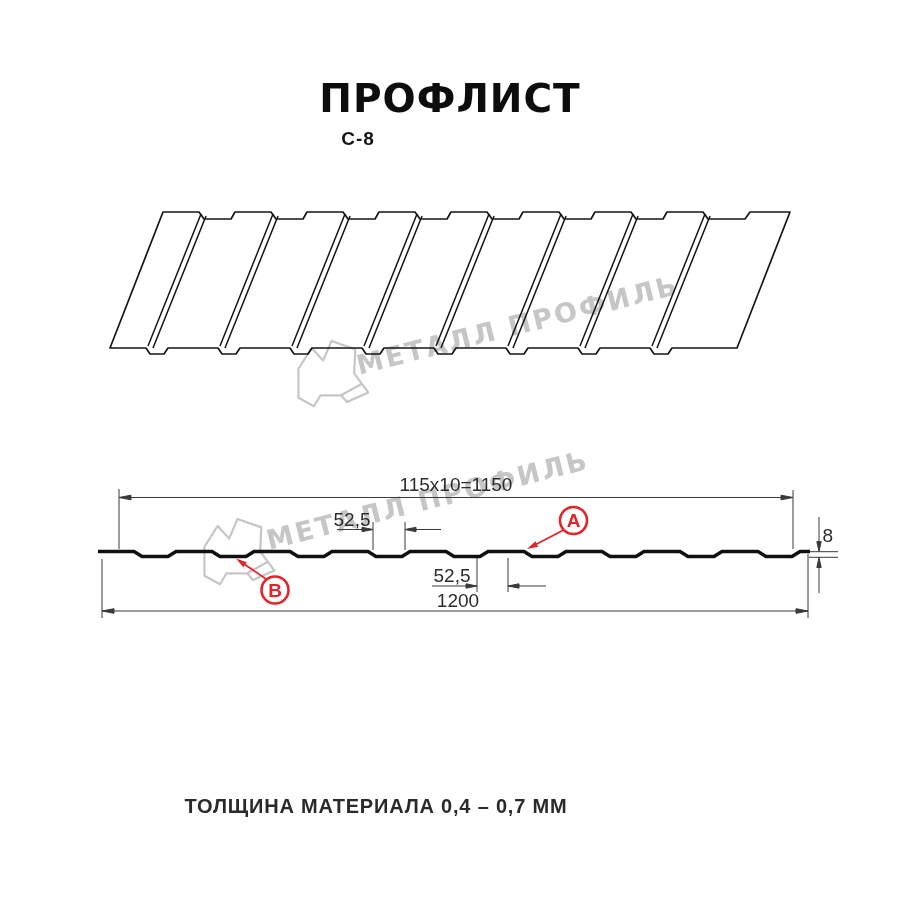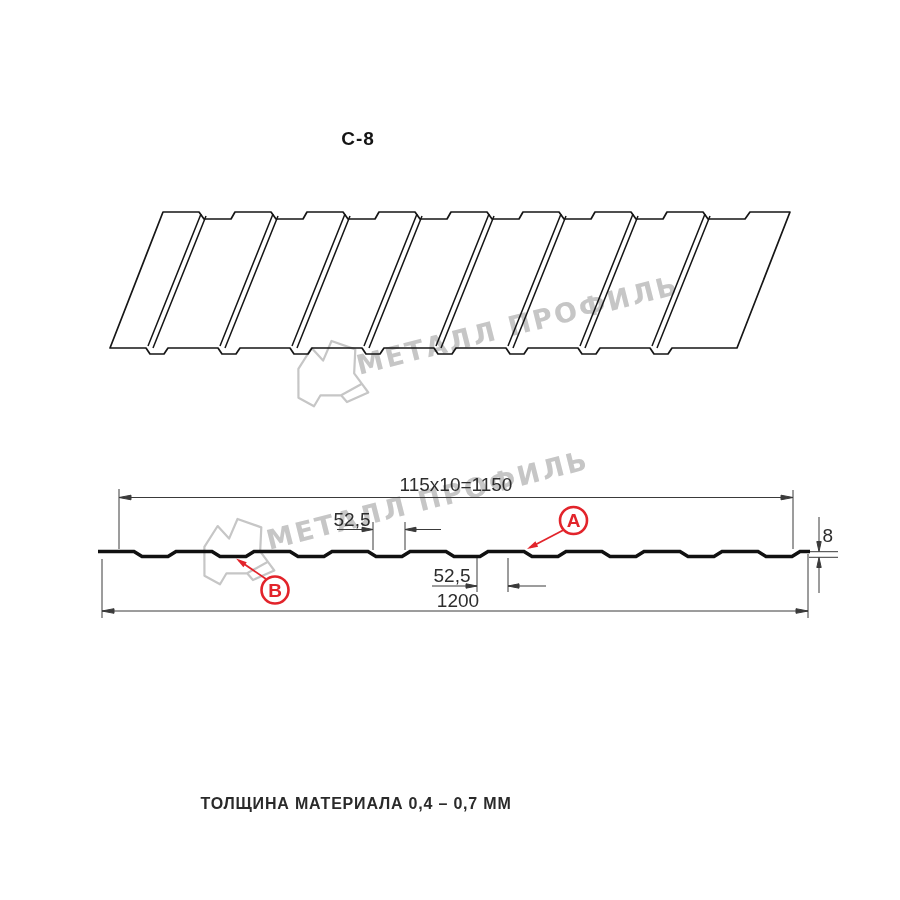--- a/index.html
+++ b/index.html
@@ -5,31 +5,32 @@
   html,body{margin:0;padding:0;}
   body{width:900px;height:900px;background:#ffffff;position:relative;overflow:hidden;
        font-family:"Liberation Sans","DejaVu Sans",sans-serif;}
   .stage{position:absolute;left:0;top:0;width:900px;height:900px;}
   .title{position:absolute;left:0;top:76px;width:900px;text-align:center;
          font-family:"DejaVu Sans","Liberation Sans",sans-serif;
          font-size:39px;font-weight:800;color:#0d0d0d;letter-spacing:1px;}
   .subtitle{position:absolute;left:0;top:128px;width:716px;text-align:center;
          font-size:19px;font-weight:600;color:#141414;letter-spacing:1px;}
   .footer-caption{position:absolute;left:0;top:795px;width:712px;text-align:center;
-         font-size:16px;font-weight:600;color:#2a2a2a;letter-spacing:0.8px;}
+         font-size:20px;font-weight:600;color:#2a2a2a;letter-spacing:0.8px;padding-left:20px;}
   svg{position:absolute;left:0;top:0;}
   .dimtext{font-family:"Liberation Sans","DejaVu Sans",sans-serif;font-size:19px;fill:#2d2d2d;}
   .wmtext{font-family:"DejaVu Sans","Liberation Sans",sans-serif;font-size:27px;font-weight:700;letter-spacing:2.5px;}
   .calltext{font-family:"Liberation Sans","DejaVu Sans",sans-serif;font-size:19px;font-weight:600;}
 </style>
 </head>
 <body>
 
 <div class="stage">
 
+  <div class="title">ПРОФЛИСТ</div>
   <div class="subtitle">С-8</div>
 
   <svg width="900" height="900" viewBox="0 0 900 900">
 
     <g>
       <path d="M110,348 L163,212 L199,212 L204,219 L231,219 L235,212 L271,212 L276,219 L303,219 L307,212 L343,212 L348,219 L375,219 L379,212 L415,212 L420,219 L447,219 L451,212 L487,212 L492,219 L519,219 L523,212 L559,212 L564,219 L591,219 L595,212 L631,212 L636,219 L663,219 L667,212 L703,212 L708,219 L745,219 L750,212 L790,212 L737,348 L672,348 L668,354 L654,354 L650,348 L600,348 L596,354 L582,354 L578,348 L528,348 L524,354 L510,354 L506,348 L456,348 L452,354 L438,354 L434,348 L384,348 L380,354 L366,354 L362,348 L312,348 L308,354 L294,354 L290,348 L240,348 L236,354 L222,354 L218,348 L168,348 L164,354 L150,354 L146,348 Z" fill="#ffffff" stroke="none"></path>
 
       <g>
         <path transform="translate(327,372) rotate(-14.2)" d="M-34,18 L-27,-10 L-9,-27 L-1,-12 L12,-29 L33,-15 L26,8 L31,20 L8,26 L-12,21 L-21,30 Z M8,26 L31,20 L35,30 L12,34 Z" fill="none" stroke="#c6c6c6" stroke-width="2.2" stroke-linejoin="round"></path>
         <text class="wmtext" transform="translate(520,334) rotate(-14.2)" text-anchor="middle" fill="#c6c6c6">МЕТАЛЛ ПРОФИЛЬ</text>

